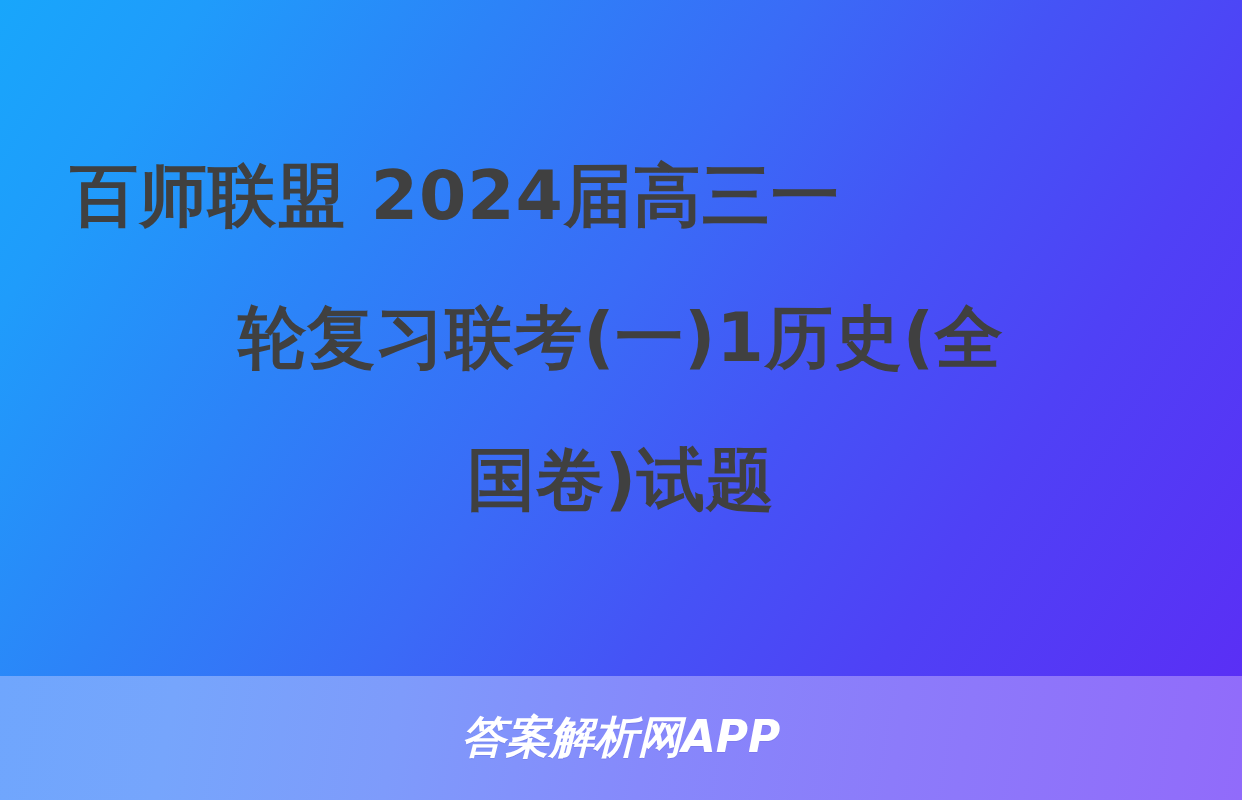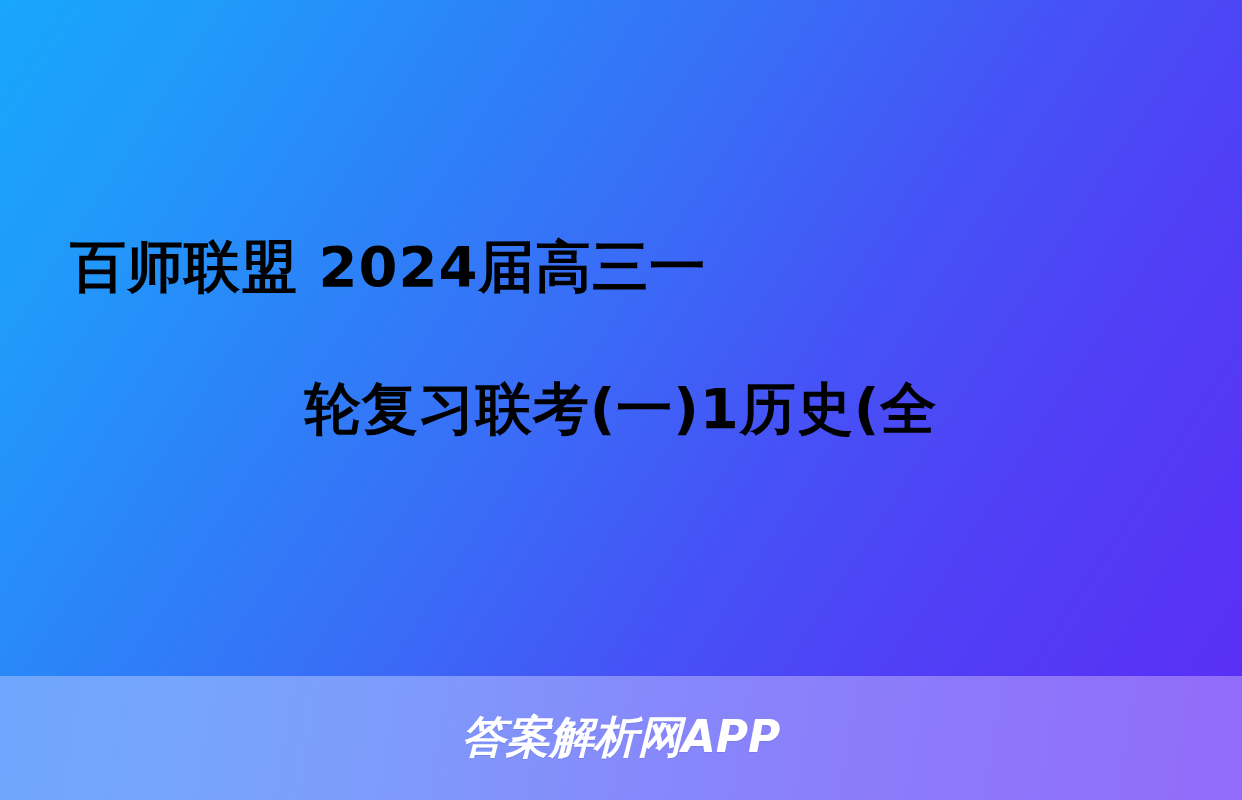--- a/index.html
+++ b/index.html
@@ -64,23 +64,23 @@
     align-items: center;
     justify-content: center;
     box-sizing: border-box;
     padding: 0 70px;
   }
 
   .title-line {
     display: block;
     width: 100%;
     text-align: center;
-    color: #000000;
+    color: #404040;
     font-family: "DejaVu Sans", "Liberation Sans", sans-serif;
-    font-size: 56px;
+    font-size: 68px;
     line-height: 142px;
     font-weight: 700;
     letter-spacing: 1px;
     white-space: nowrap;
   }
 
   #title-line-1 { text-align: left; }
   #title-line-2 { text-align: center; }
   #title-line-3 { text-align: center; }
 
@@ -112,19 +112,20 @@
 
 <div id="card">
 
   <div id="gradient-bg"></div>
 
   <div id="bottom-band"></div>
 
   <div id="title-block">
     <span class="title-line" id="title-line-1">百师联盟 2024届高三一</span>
     <span class="title-line" id="title-line-2">轮复习联考(一)1历史(全</span>
+    <span class="title-line" id="title-line-3">国卷)试题</span>
   </div>
 
   <div id="watermark">
     <span id="watermark-text">答案解析网APP</span>
   </div>
 
 </div>
 
 </body></html>

